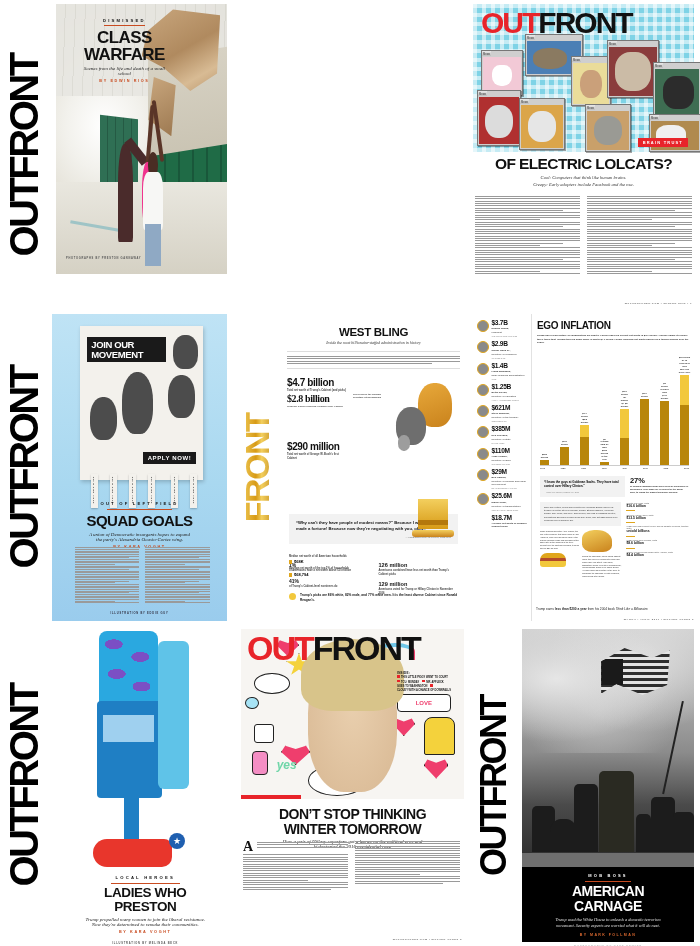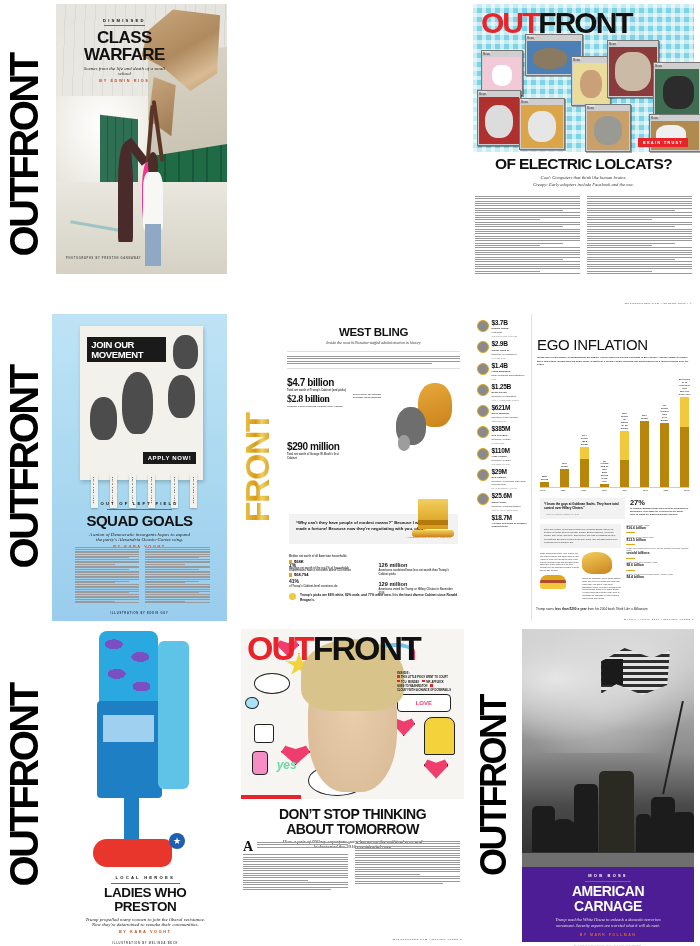--- a/index.html
+++ b/index.html
@@ -117,21 +117,21 @@
 
   
   .ego { position:absolute; left:4px; right:4px; top:4px; bottom:4px; background:#fff; display:flex; }
   .nwlist { width:58px; padding:6px 2px 0 3px; display:flex; flex-direction:column; gap:3.3px; border-right:.5px solid #e2e2e2; }
   .nwrow { display:flex; gap:2.5px; align-items:flex-start; }
   .av { width:12px; height:12px; border-radius:50%; background:#8a8a8a; border:1.2px solid #e0a61c; flex:none; }
   .nwv { font-size:6.6px; font-weight:bold; color:#111; letter-spacing:-.3px; line-height:1; }
   .nwn { font-size:2.5px; color:#333; line-height:1.3; margin-top:.8px; font-weight:bold; }
   .nwo { font-size:1.9px; color:#888; line-height:1.3; margin-top:.8px; }
   .egomain { flex:1; padding:6px 4px 0 5px; }
-  .ttl5 { font-size:15px; font-weight:normal; letter-spacing:-.3px; color:#111;margin-top:16px; }
+  .ttl5 { font-size:10px; font-weight:bold; letter-spacing:-.3px; color:#111; }
   .chart { position:relative; height:96px; margin-top:24px; display:flex; align-items:flex-end; justify-content:space-between; padding:0 3px; }
   .barwrap { width:9px; display:flex; flex-direction:column; align-items:center; }
   .bar { width:9px; display:flex; flex-direction:column; justify-content:flex-end; }
   .bseg-l { background:#f2c83c; } .bseg-d { background:#b8860b; }
   .bx { font-size:2.2px; color:#555; margin-top:1.5px; font-weight:bold; }
   .blab { font-size:2.3px; color:#333; font-weight:bold; text-align:center; line-height:1.25; margin-bottom:1.5px; }
   .axis { height:.6px; background:#ccc; margin:0 3px; }
   .ego-bottom { display:flex; gap:5px; margin-top:7px; padding:0 3px; }
   .pct { font-size:7.5px; font-weight:bold; color:#111; }
   .kicker-foot { position:absolute; left:62px; right:6px; bottom:9px; font-size:3.2px; color:#222; line-height:1.5; }
@@ -167,21 +167,21 @@
   .insidebox .il { font-size:2.6px; font-weight:bold; color:#111; line-height:1.6; }
   .sq { display:inline-block; width:2.5px; height:2.5px; background:#e8242a; margin-right:1.5px; }
   .af { position:absolute; left:0; bottom:-6px; background:#e8242a; color:#fff; font-size:4.2px; font-weight:bold;
         letter-spacing:1px; padding:2.5px 5px; font-style:italic; }
   .hd8 { position:absolute; left:8px; right:8px; top:182px; text-align:center; }
   .ttl8 { font-size:14px; font-weight:bold; letter-spacing:-.5px; line-height:1.04; color:#111; }
   .cols8 { position:absolute; left:8px; right:10px; top:216px; bottom:16px; display:flex; gap:7px; }
   .dropcap { float:left; font-size:14px; font-weight:bold; line-height:.84; margin:0 2px 0 0; color:#111; font-family:"Liberation Serif",serif; }
 
   
-  .ac { position:absolute; left:4px; right:6px; top:4px; bottom:4px; background:#4c1d95; }
+  .ac { position:absolute; left:4px; right:6px; top:4px; bottom:4px; background:#000000; }
   .acphoto { position:absolute; left:0; right:0; top:0; height:76%;
       background:linear-gradient(180deg,#cfcfcf 0%,#aaaaaa 30%,#8b8b8b 52%,#4a4a4a 74%,#2b2b2b 100%); }
   .clouds { position:absolute; left:0; right:0; top:0; height:52%;
       background:radial-gradient(ellipse at 20% 40%,#e6e6e6 0%,transparent 60%),
                  radial-gradient(ellipse at 70% 25%,#dddddd 0%,transparent 55%),
                  radial-gradient(ellipse at 45% 65%,#bbbbbb 0%,transparent 60%); }
   .flag { position:absolute; right:14%; top:8%; width:40%; height:26%;
       background:repeating-linear-gradient(180deg,#2e2e2e 0 3px,#e3e3e3 3px 6px);
       clip-path:polygon(0 22%,34% 0,74% 16%,100% 4%,96% 60%,60% 76%,22% 58%,0 74%); }
   .flag .canton { position:absolute; left:0; top:18%; width:32%; height:42%; background:#1a1a1a; }
@@ -910,21 +910,21 @@
           <div class="il"><span class="sq"></span><span>TCU: MONDAY</span><span class="sq" style="margin-left:3px"></span><span>MR. AFFLECK</span></div>
           <div class="il"><span>GOES TO WASHINGTON</span><span class="sq" style="margin-left:3px"></span></div>
           <div class="il"><span>CLOUDY WITH A CHANCE OF DOWNFALLS</span></div>
         </div>
 
         <div class="af">ALMOST FAMOUS</div>
       </div>
 
       <div class="hd8">
         <div class="ttl8">DON’T STOP THINKING</div>
-        <div class="ttl8">ABOUT TOMORROW</div>
+        <div class="ttl8">WINTER TOMORROW</div>
         <div class="sub1">How a pair of Hillary superfans got a leg up on the political pros and</div>
         <div class="sub1" style="margin-top:0">kick-started the 2016 presidential race</div>
       </div>
 
       <div class="cols8">
         <div class="bodycol">
           <div style="display:flex;gap:2px;align-items:flex-start;">
             <span class="dropcap">A</span>
             <div style="flex:1;display:flex;flex-direction:column;gap:1.45px;padding-top:1px;">
               <div class="ln"></div>

